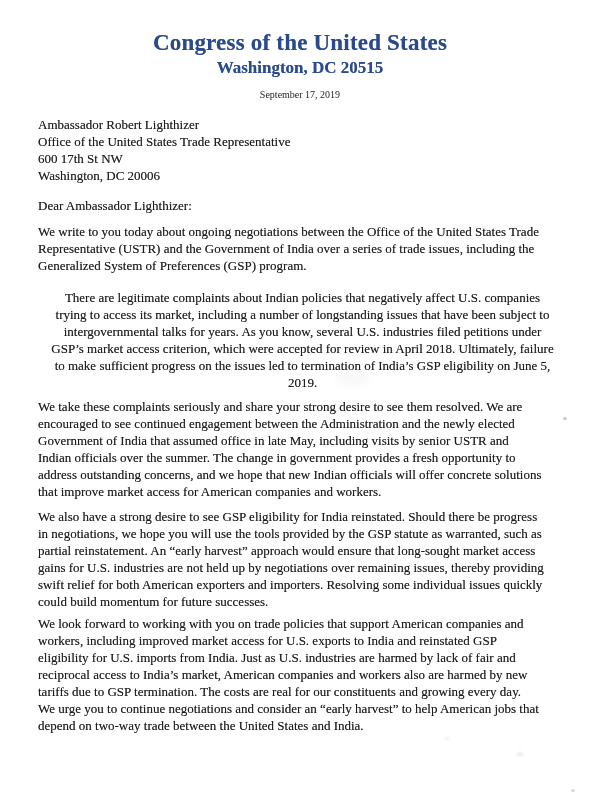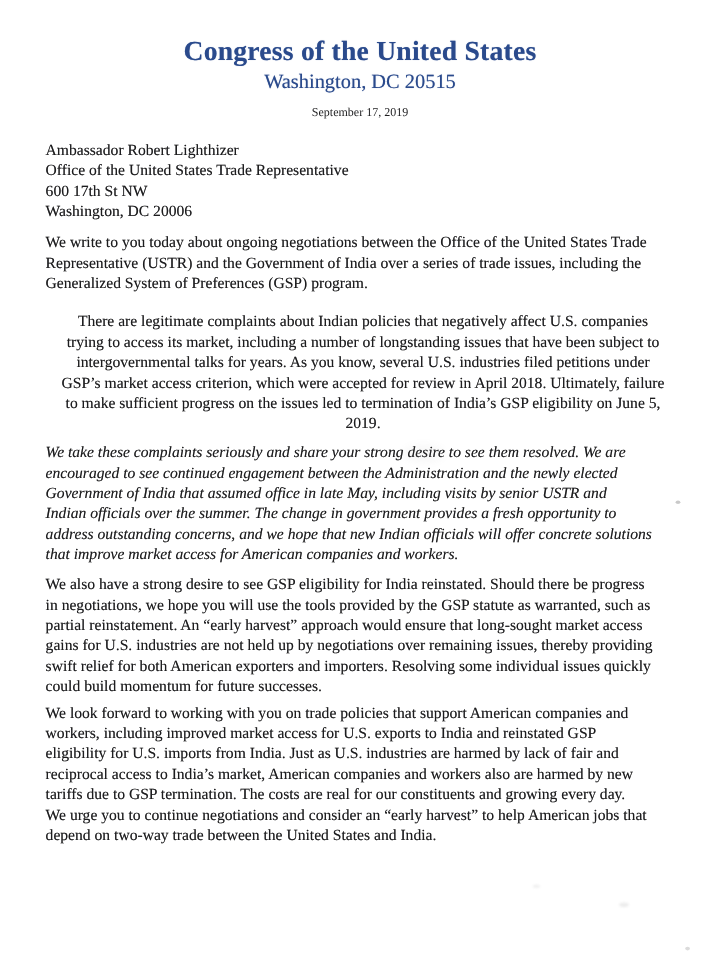--- a/index.html
+++ b/index.html
@@ -23,42 +23,42 @@
     line-height: 26px;
     font-weight: 700;
     letter-spacing: 0.2px;
     color: #2a4a8c;
     text-shadow: 0 0 0.6px rgba(42,74,140,0.6);
   }
   .letterhead-subtitle {
     margin-top: 2px;
     font-size: 17px;
     line-height: 20px;
-    font-weight: 400;
+    font-weight: 700;
     color: #2a4a8c;
     text-shadow: 0 0 0.6px rgba(42,74,140,0.6);
   }
   .date-line {
     margin-top: 8px;
     text-align: center;
     font-size: 10px;
     line-height: 17px;
   }
   .letter-body {
     padding: 0 33px 0 38px;
     font-size: 13px;
     line-height: 17px;
     text-shadow: 0 0 0.4px rgba(0,0,0,0.5);
   }
   .recipient-block { margin-top: 13px; white-space: pre-line; }
   .salutation { margin-top: 13px; }
   .para { white-space: pre-line; }
   .para-1 { margin-top: 9px; }
   .para-2 { margin-top: 15px; text-align: center; }
-  .para-3 { margin-top: 7px; font-style: italic; }
+  .para-3 { margin-top: 7px; }
   .para-4 { margin-top: 8px; }
   .para-5 { margin-top: 5px; }
   .closing { margin-top: 19px; padding-left: 172px; }
   .artifact {
     position: absolute;
     background: #8a8a8a;
     border-radius: 50%;
     pointer-events: none;
   }
   .artifact-smudge-1 { left: 336px; top: 370px; width: 34px; height: 16px; opacity: 0.05; filter: blur(3px); }
@@ -79,20 +79,21 @@
 
   <div class="date-line">September 17, 2019</div>
 
   <div class="letter-body">
 
     <div class="recipient-block">Ambassador Robert Lighthizer
 Office of the United States Trade Representative
 600 17th St NW
 Washington, DC 20006</div>
 
+    <div class="salutation">Dear Ambassador Lighthizer:</div>
 
     <p class="para para-1">We write to you today about ongoing negotiations between the Office of the United States Trade
 Representative (USTR) and the Government of India over a series of trade issues, including the
 Generalized System of Preferences (GSP) program.</p>
 
     <p class="para para-2">There are legitimate complaints about Indian policies that negatively affect U.S. companies
 trying to access its market, including a number of longstanding issues that have been subject to
 intergovernmental talks for years. As you know, several U.S. industries filed petitions under
 GSP’s market access criterion, which were accepted for review in April 2018. Ultimately, failure
 to make sufficient progress on the issues led to termination of India’s GSP eligibility on June 5,

